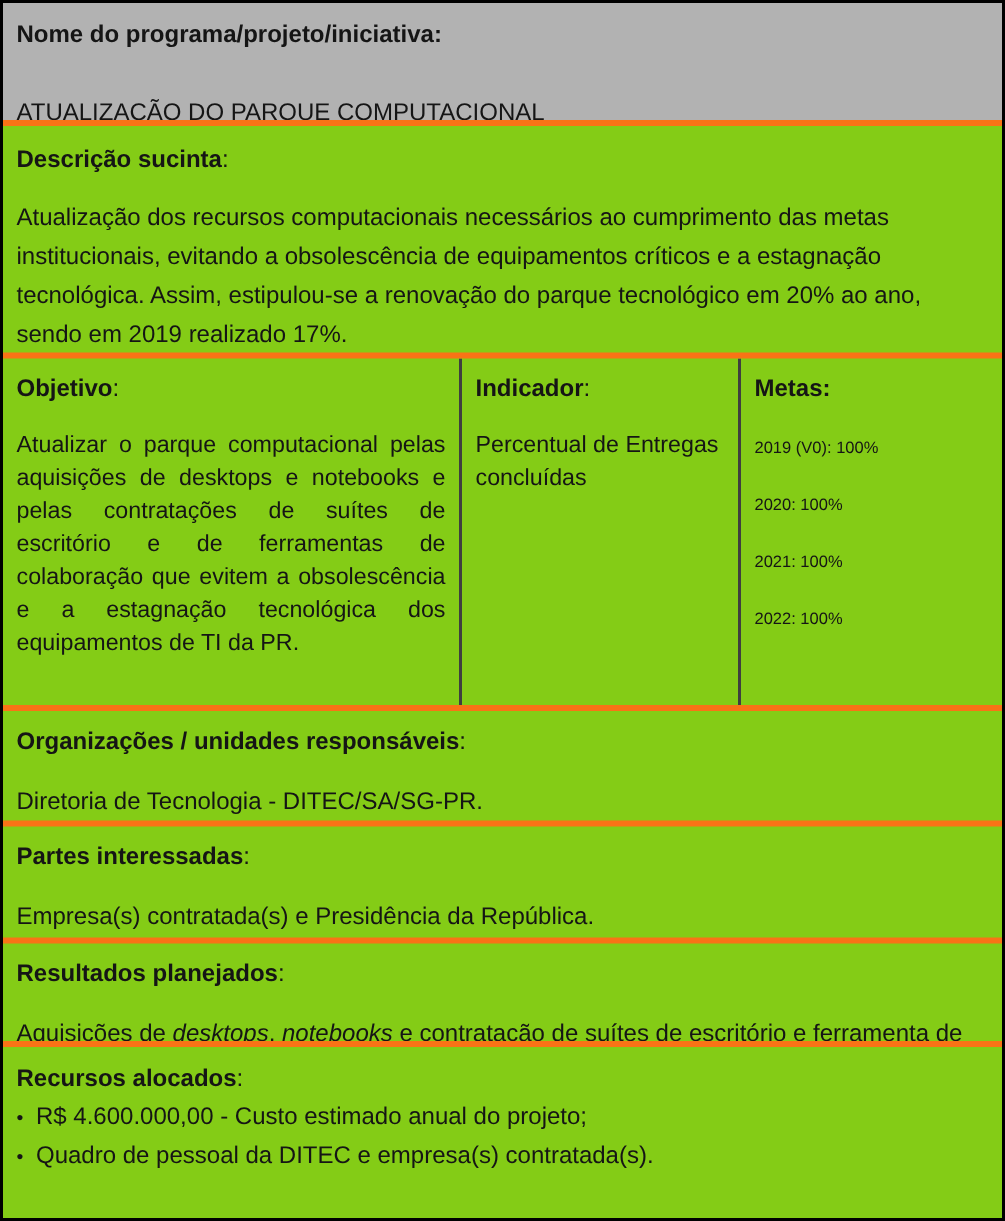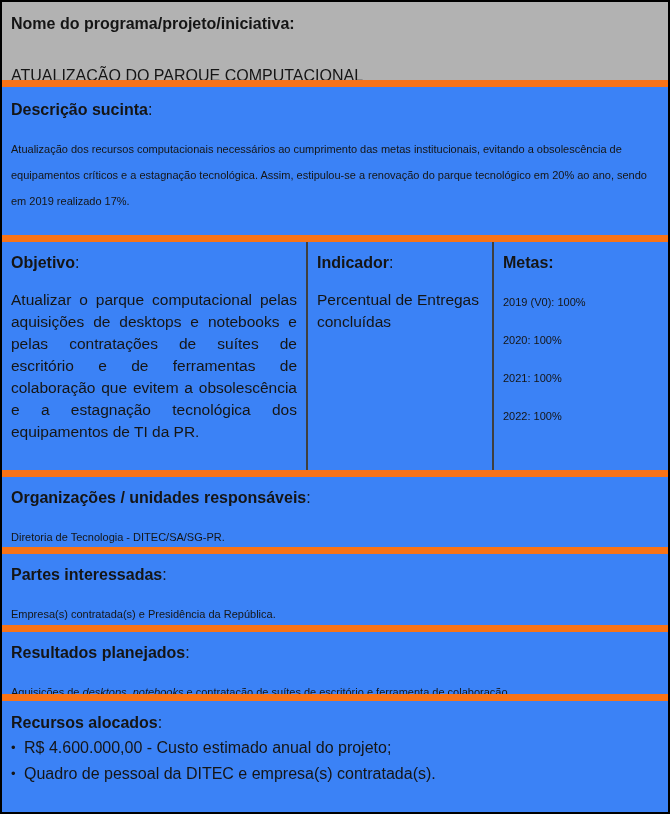--- a/index.html
+++ b/index.html
@@ -6,45 +6,45 @@
   html, body { background: #ffffff; }
   body {
     font-family: "Liberation Sans", sans-serif;
     color: #151515;
     -webkit-font-smoothing: antialiased;
   }
   .doc {
     width: 670px;
     height: 814px;
     border: 2px solid #000000;
-    background: #3b82f6;
+    background: #84cc16;
     overflow: hidden;
   }
   .row {
-    border-top: 7px solid #f97316;
+    border-top: 4px solid #f97316;
     padding: 9px 9px 0 9px;
     overflow: hidden;
   }
   .row-header {
     border-top: none;
     height: 78px;
     padding-top: 10px;
     background: #b2b2b2;
   }
   .row-description { height: 155px; padding-top: 11px; }
   .row-cols { height: 235px; padding: 0; display: flex; }
   .row-orgs { height: 77px; }
   .row-stakeholders { height: 78px; }
   .row-results { height: 69px; }
   .row-resources { height: 107px; }
 
   .label { font-size: 16px; line-height: 24px; font-weight: bold; }
   .label .colon-plain { font-weight: normal; }
   .body {
-    font-size: 11px;
+    font-size: 16px;
     line-height: 25px;
     margin-top: 15px;
   }
   .row-header .value { font-size: 16px; line-height: 24px; margin-top: 28px; }
   .row-description .body { line-height: 26px; margin-top: 14px; }
   .row-orgs .body, .row-stakeholders .body { line-height: 23px; margin-top: 16px; }
 
   .col { padding: 9px 9px 0 9px; overflow: hidden; }
   .col + .col { border-left: 2px solid #3f3f3f; }
   .col-objective { width: 304px; }

